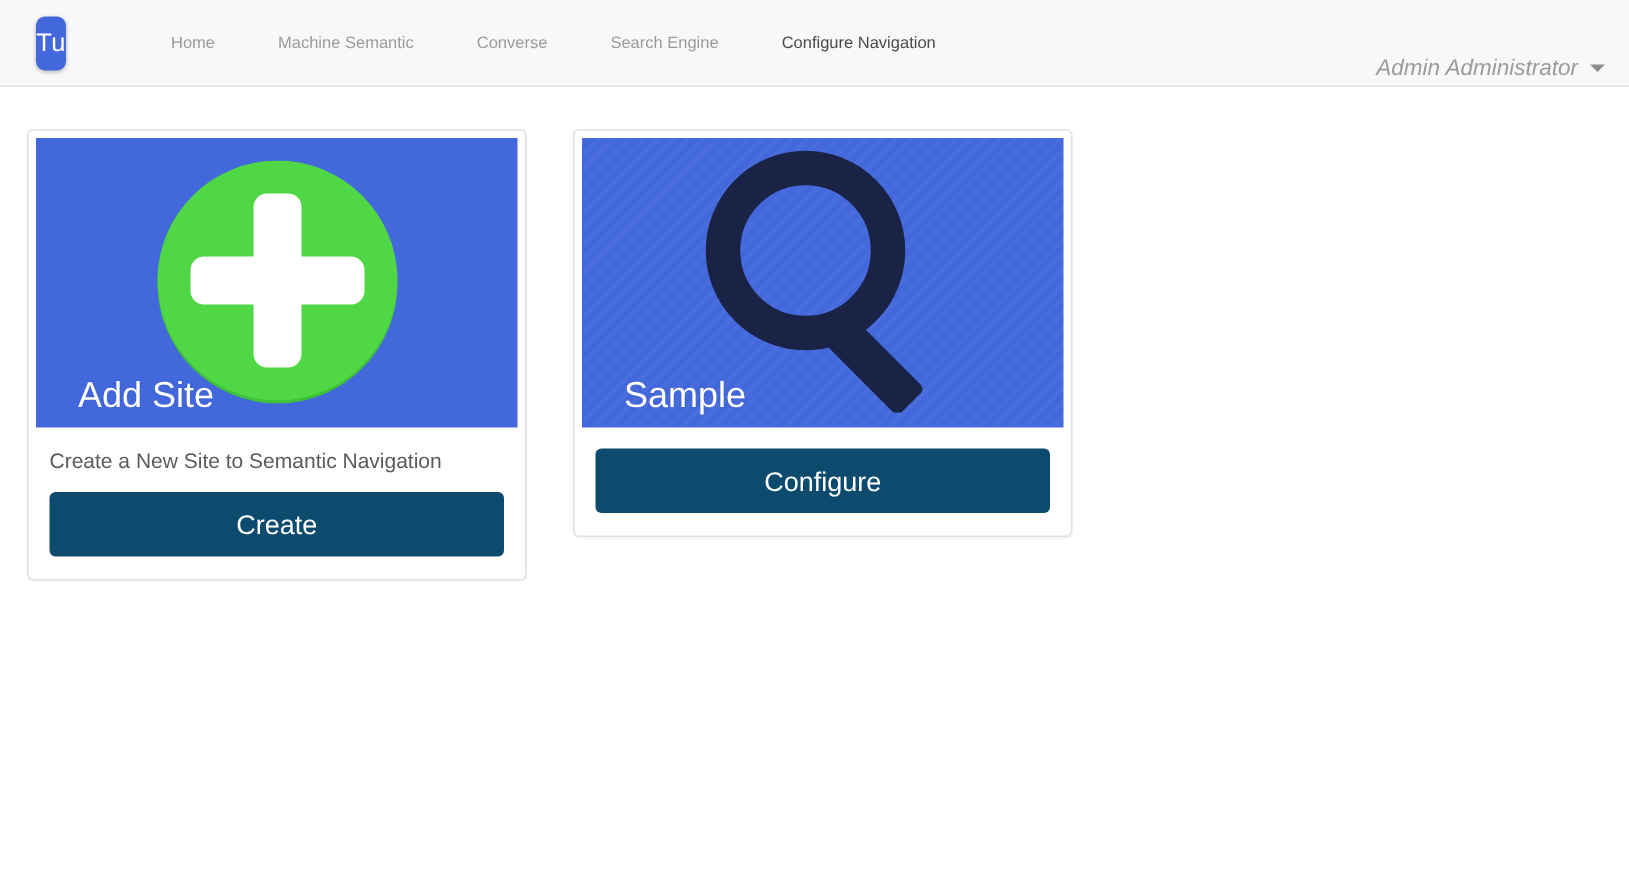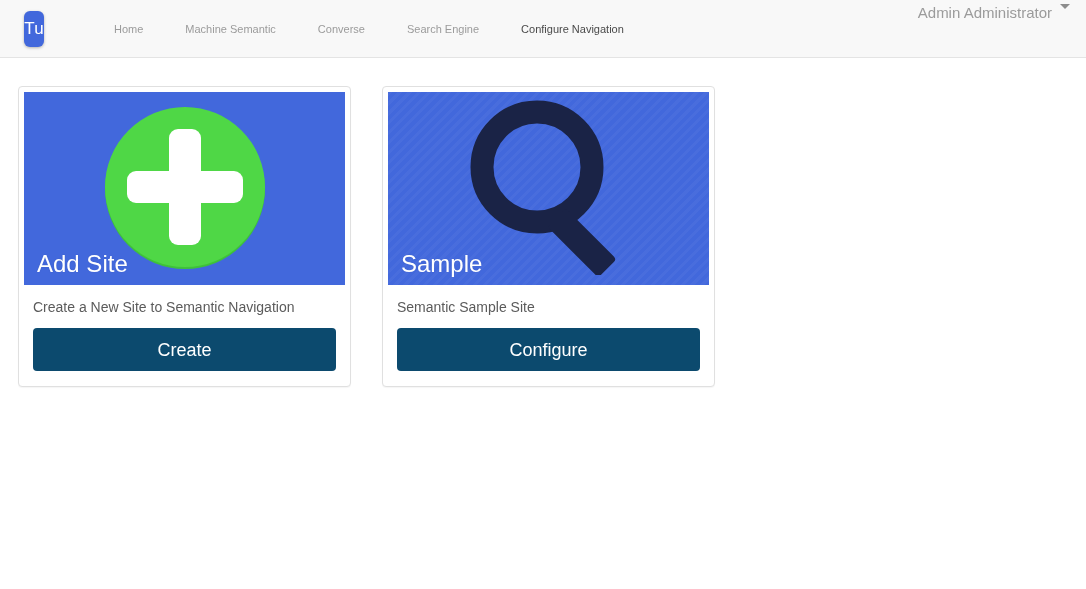--- a/index.html
+++ b/index.html
@@ -52,25 +52,26 @@
     line-height: 58px;
     white-space: nowrap;
     cursor: pointer;
     text-decoration: none;
   }
   .nav-link.active { color: #4a4a4a; }
 
   .nav-right {
     position: absolute;
     right: 16px;
-    top: 4px;
+    top: 16px;
     height: 58px;
     display: flex;
-    align-items: flex-start;
+    align-items: center;
     cursor: pointer;
+    font-style: italic;
   }
   .nav-user-label {
     color: #9b9b9b;
     font-size: 15px;
     white-space: nowrap;
   }
   .caret {
     width: 0; height: 0;
     margin-left: 8px;
     border-left: 5px solid transparent;
@@ -107,21 +108,21 @@
     background: repeating-linear-gradient(
       135deg,
       rgba(255,255,255,0.035) 0px,
       rgba(255,255,255,0.035) 3px,
       rgba(0,0,0,0) 3px,
       rgba(0,0,0,0) 7px);
     pointer-events: none;
   }
   .media-title {
     position: absolute;
-    left: 13px;
+    left: 28px;
     bottom: 7px;
     color: #ffffff;
     font-size: 24px;
     z-index: 3;
     text-shadow: 0 0 2px rgba(0,0,0,0.08);
   }
   .media-icon {
     position: absolute;
     z-index: 2;
   }
@@ -196,18 +197,17 @@
     <div class="card-media striped">
       <svg class="media-icon icon-search" width="200" height="180" viewBox="0 0 200 180">
         <g fill="none" stroke="#1a2346" stroke-width="23">
           <circle cx="88" cy="72" r="55"></circle>
         </g>
         <rect x="120" y="112" width="26" height="72" rx="4" fill="#1a2346" transform="rotate(-45 133 148)"></rect>
       </svg>
       <div class="media-title">Sample</div>
     </div>
     <div class="card-body">
-      <p class="card-desc">Semantic Sample Site</p>
       <button class="card-btn">Configure</button>
     </div>
   </div>
 
 </div>
 
 </body></html>

